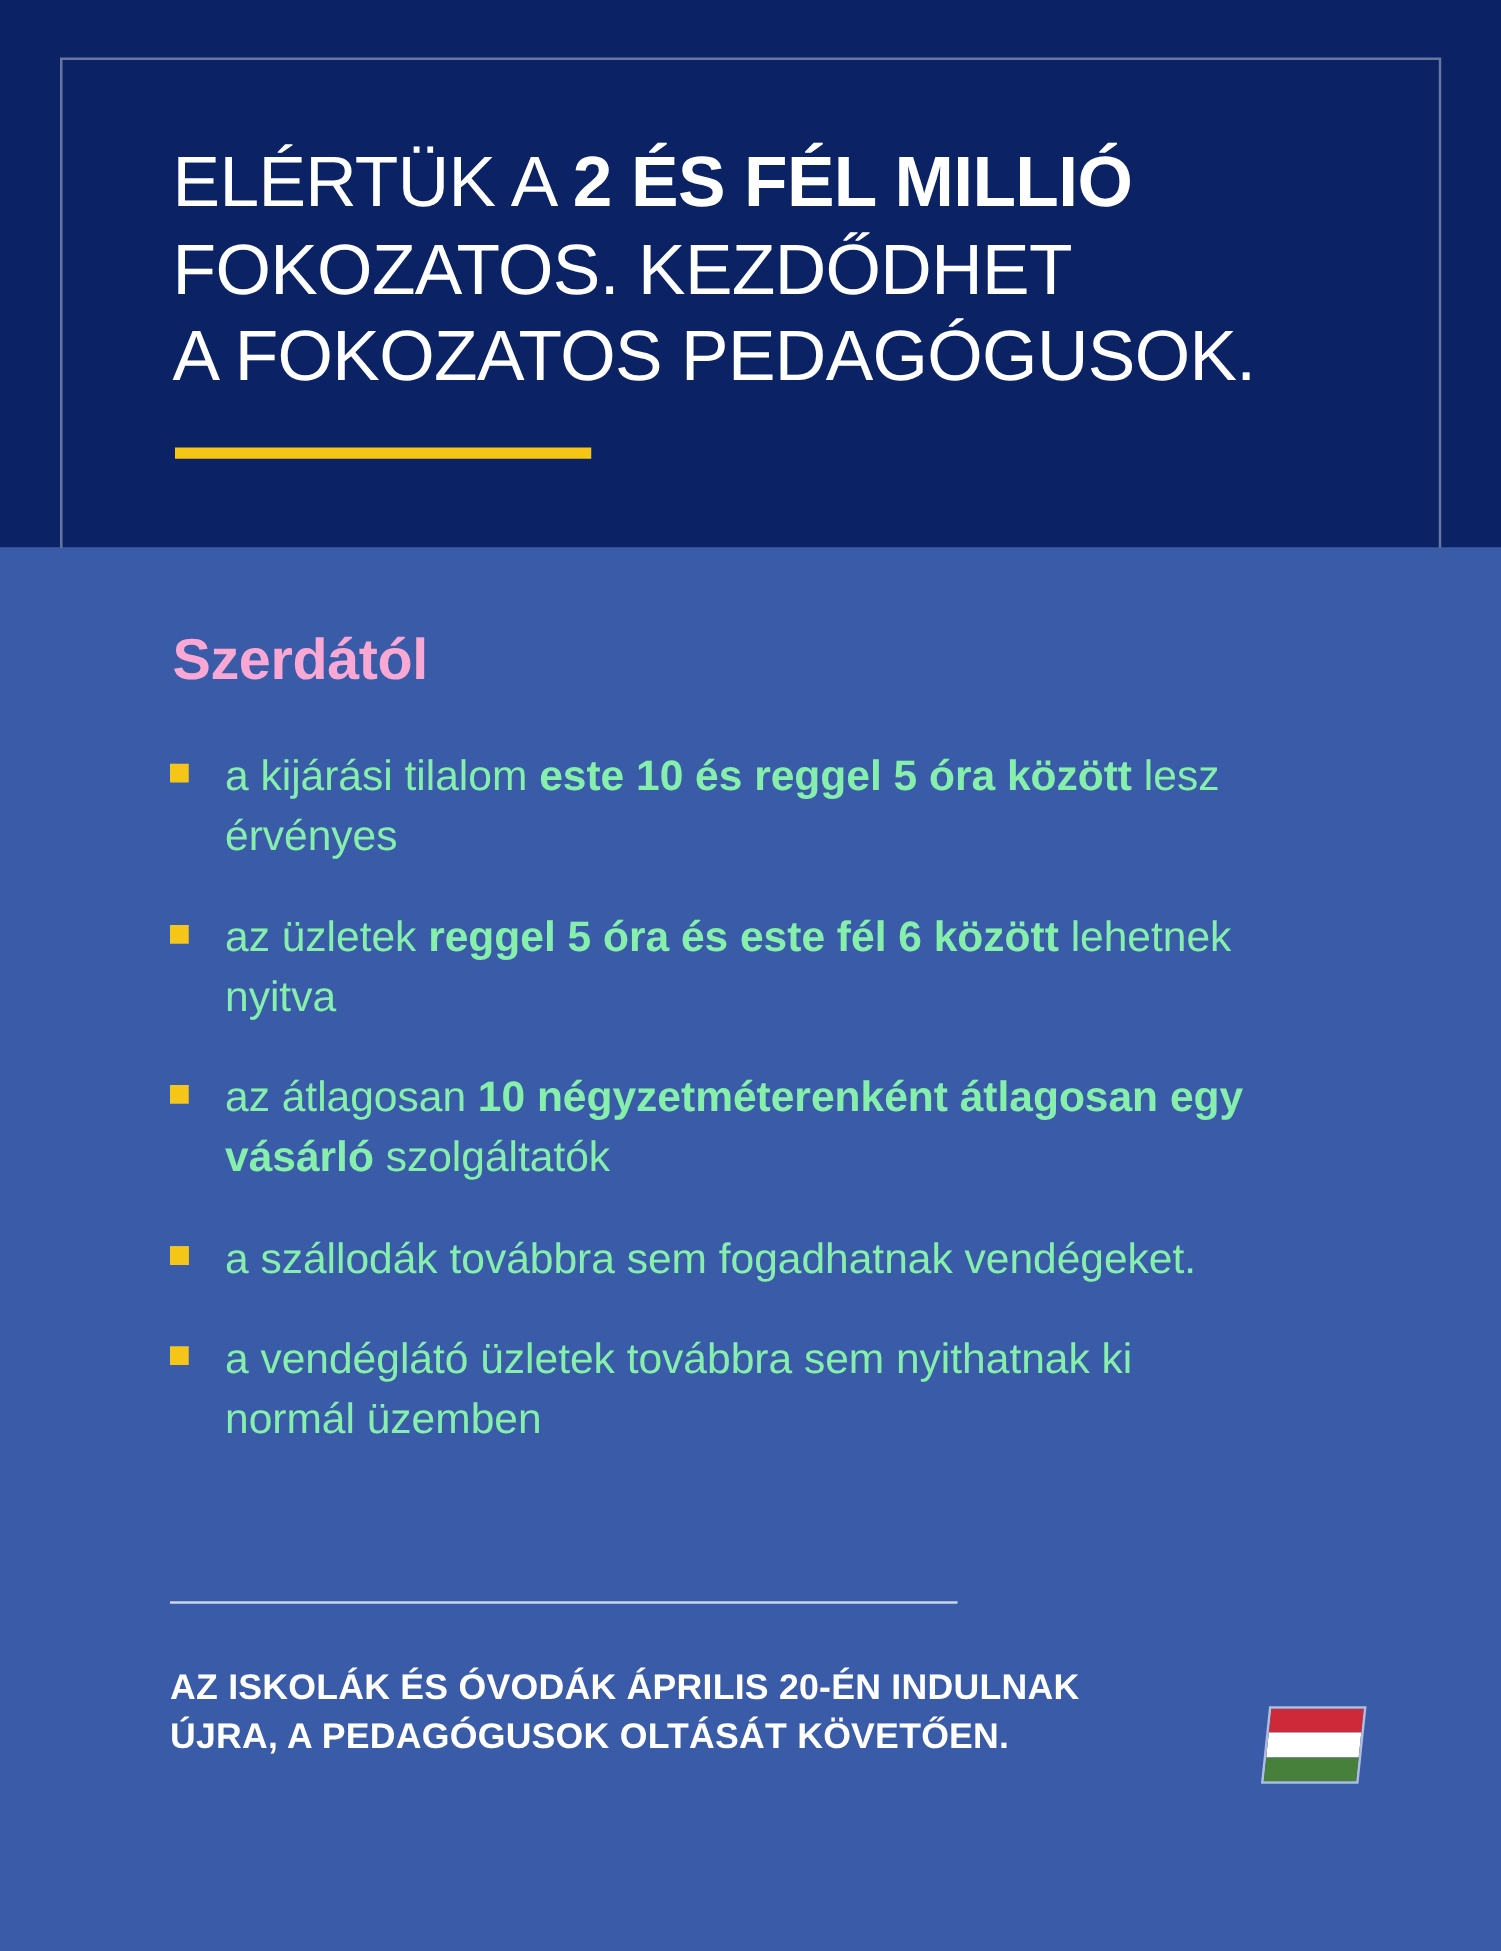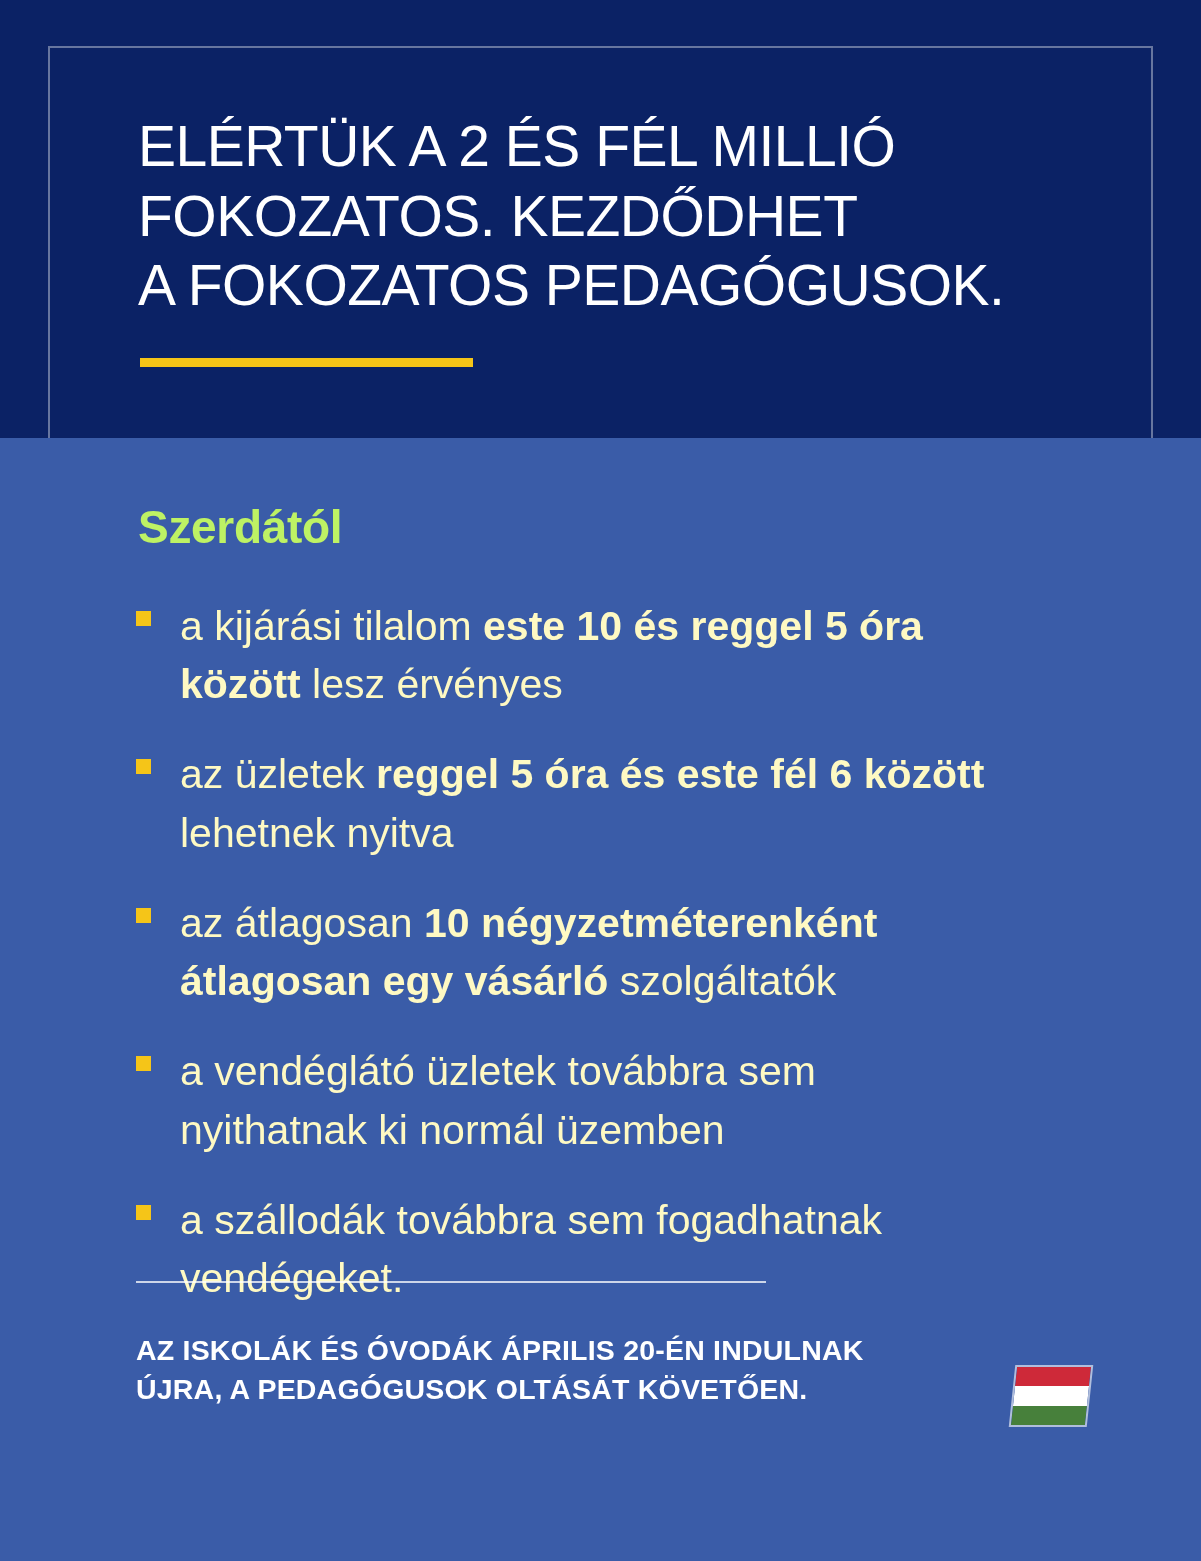--- a/index.html
+++ b/index.html
@@ -42,21 +42,21 @@
     position: absolute;
     top: 112px;
     left: 138px;
     width: 960px;
     color: #ffffff;
     font-size: 57px;
     line-height: 1.22;
     letter-spacing: -0.5px;
     font-weight: 400;
   }
-  .headline .hl-strong { font-weight: 400; text-align: center; }
+  .headline .hl-strong { font-weight: 700; text-align: center; }
 
   .rule-yellow {
     position: absolute;
     top: 358px;
     left: 140px;
     width: 333px;
     height: 9px;
     background: #f5c518;
   }
 
@@ -67,40 +67,40 @@
     left: 0;
     width: 1201px;
     height: 1123px;
     background: #3a5ca8;
   }
 
   .subtitle {
     position: absolute;
     top: 500px;
     left: 138px;
-    color: #bef264;
+    color: #f9a8d4;
     font-size: 46px;
     font-weight: 700;
     letter-spacing: -0.3px;
   }
 
   
   .bullets {
     position: absolute;
     top: 597px;
     left: 134px;
     width: 870px;
     list-style: none;
   }
   .bullet-item {
     position: relative;
     padding-left: 46px;
     margin-bottom: 32px;
-    color: #fef9c3;
-    font-size: 41px;
+    color: #86efac;
+    font-size: 34px;
     line-height: 1.42;
     font-weight: 400;
   }
   .bullet-item:last-child { margin-bottom: 0; }
   .bullet-marker {
     position: absolute;
     left: 2px;
     top: 14px;
     width: 15px;
     height: 15px;
@@ -165,22 +165,22 @@
 
 <div class="panel"></div>
 
 <div class="subtitle">Szerdától</div>
 
 <ul class="bullets" id="bullet-list">
     <li class="bullet-item"><span class="bullet-marker"></span><span>a kijárási tilalom </span><span class="b">este 10 és reggel 5 óra között</span><span> lesz érvényes</span></li>
     <li class="bullet-item"><span class="bullet-marker"></span><span>az üzletek </span><span class="b">reggel 5 óra és este fél 6 között</span><span> lehetnek nyitva</span></li>
     <li class="bullet-item"><span class="bullet-marker"></span><span>az átlagosan </span><span class="b">10 négyzetméterenként átlagosan egy vásárló</span><span> szolgáltatók</span></li>
     <li class="bullet-item"><span class="bullet-marker"></span></li>
+    <li class="bullet-item"><span class="bullet-marker"></span><span>a szállodák továbbra sem fogadhatnak vendégeket.</span></li>
     <li class="bullet-item"><span class="bullet-marker"></span><span>a vendéglátó üzletek továbbra sem nyithatnak ki normál üzemben</span></li>
-    <li class="bullet-item"><span class="bullet-marker"></span><span>a szállodák továbbra sem fogadhatnak vendégeket.</span></li>
   </ul>
 
 <div class="rule-thin"></div>
 
 <div class="footer-note">AZ ISKOLÁK ÉS ÓVODÁK ÁPRILIS 20-ÉN INDULNAK ÚJRA, A PEDAGÓGUSOK OLTÁSÁT KÖVETŐEN.</div>
 
 <div class="flag">
   <div class="flag-stripe flag-red"></div>
   <div class="flag-stripe flag-white"></div>
   <div class="flag-stripe flag-green"></div>

